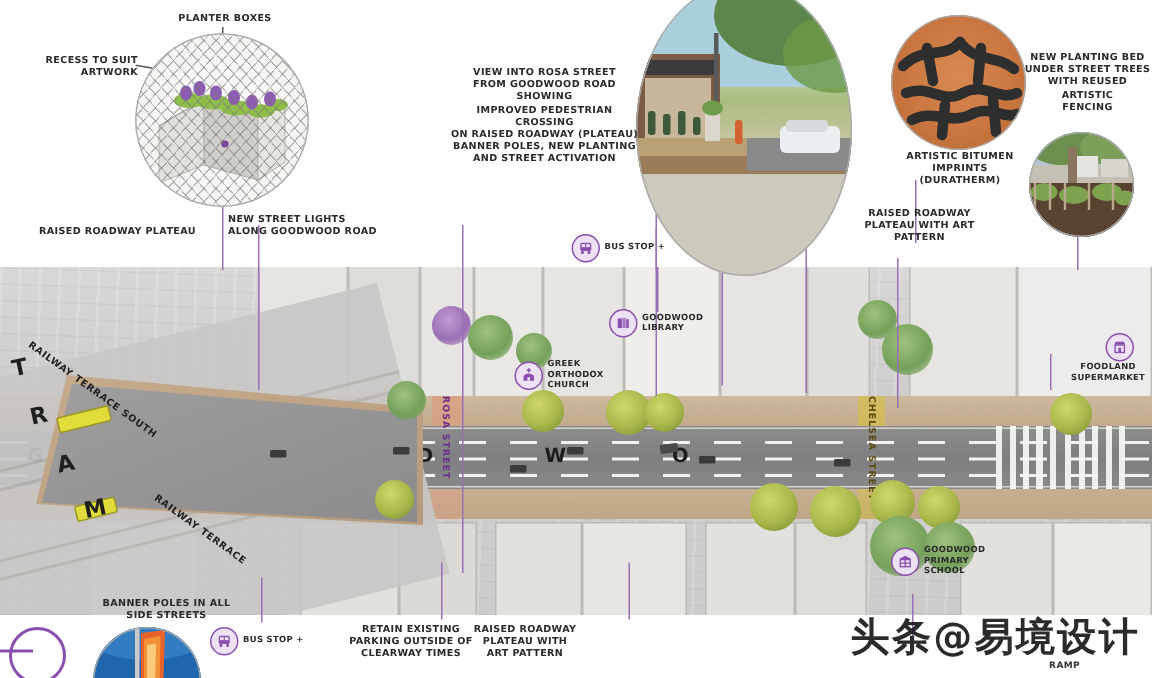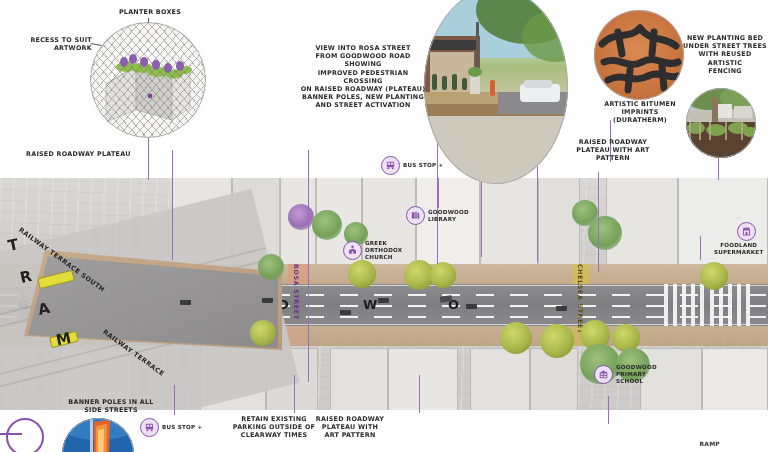--- a/index.html
+++ b/index.html
@@ -348,20 +348,22 @@
       <path d="M36,12 L42,11 L41,56 L36,57 Z" fill="#fdd98a" opacity=".8"></path>
     </svg>
     <div class="circring"></div>
   </div>
 
   <div class="ann hand c" style="left:104px;top:8px;width:92px;white-space:pre-line;">PLANTER BOXES</div>
 
   <div class="ann hand r" style="left:14px;top:36px;width:78px;white-space:pre-line;">RECESS TO SUIT
 ARTWORK</div>
 
+  <div class="ann hand" style="left:152px;top:142px;width:106px;white-space:pre-line;">NEW STREET LIGHTS
+ALONG GOODWOOD ROAD</div>
 
   <div class="ann hand" style="left:26px;top:150px;width:130px;white-space:pre-line;">RAISED ROADWAY PLATEAU</div>
 
   <div class="ann hand c" style="left:300px;top:44px;width:126px;white-space:pre-line;">VIEW INTO ROSA STREET
 FROM GOODWOOD ROAD SHOWING
 IMPROVED PEDESTRIAN CROSSING
 ON RAISED ROADWAY (PLATEAU)
 BANNER POLES, NEW PLANTING
 AND STREET ACTIVATION</div>
 
@@ -463,15 +465,16 @@
           <circle cx="3.6" cy="9" r="1.1" fill="#8b4fae"></circle>
           <circle cx="8.4" cy="9" r="1.1" fill="#8b4fae"></circle>
         </svg>
     </span>
     <span class="lbl">BUS STOP +</span>
   </div>
 
   <div style="position:absolute;left:6px;top:418px;width:34px;height:34px;border:2px solid #8b4fae;border-radius:50%;"></div>
   <div style="position:absolute;left:0px;top:433px;width:22px;height:2px;background:#8b4fae;"></div>
 
+  <div class="watermark">头条@易境设计</div>
   <div class="rampTxt hand">RAMP</div>
 
 </div>
 
 </body></html>

